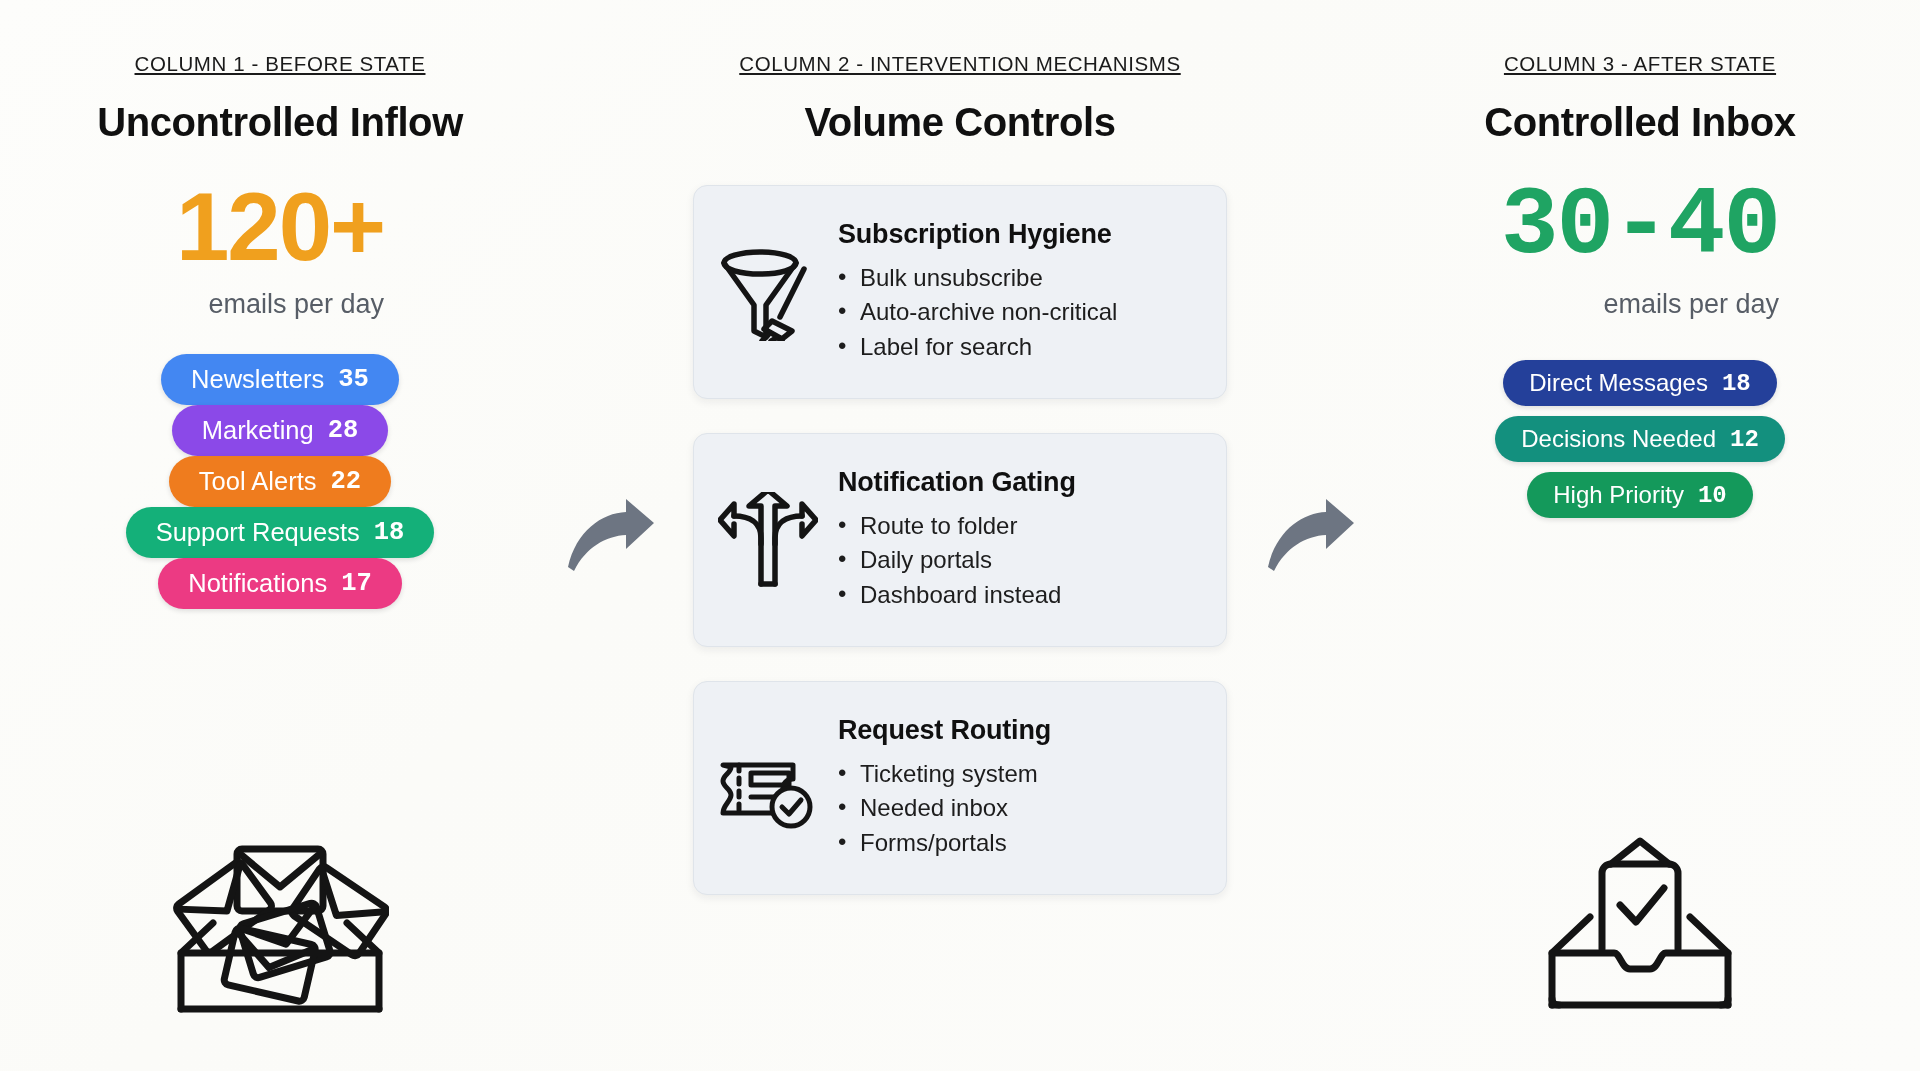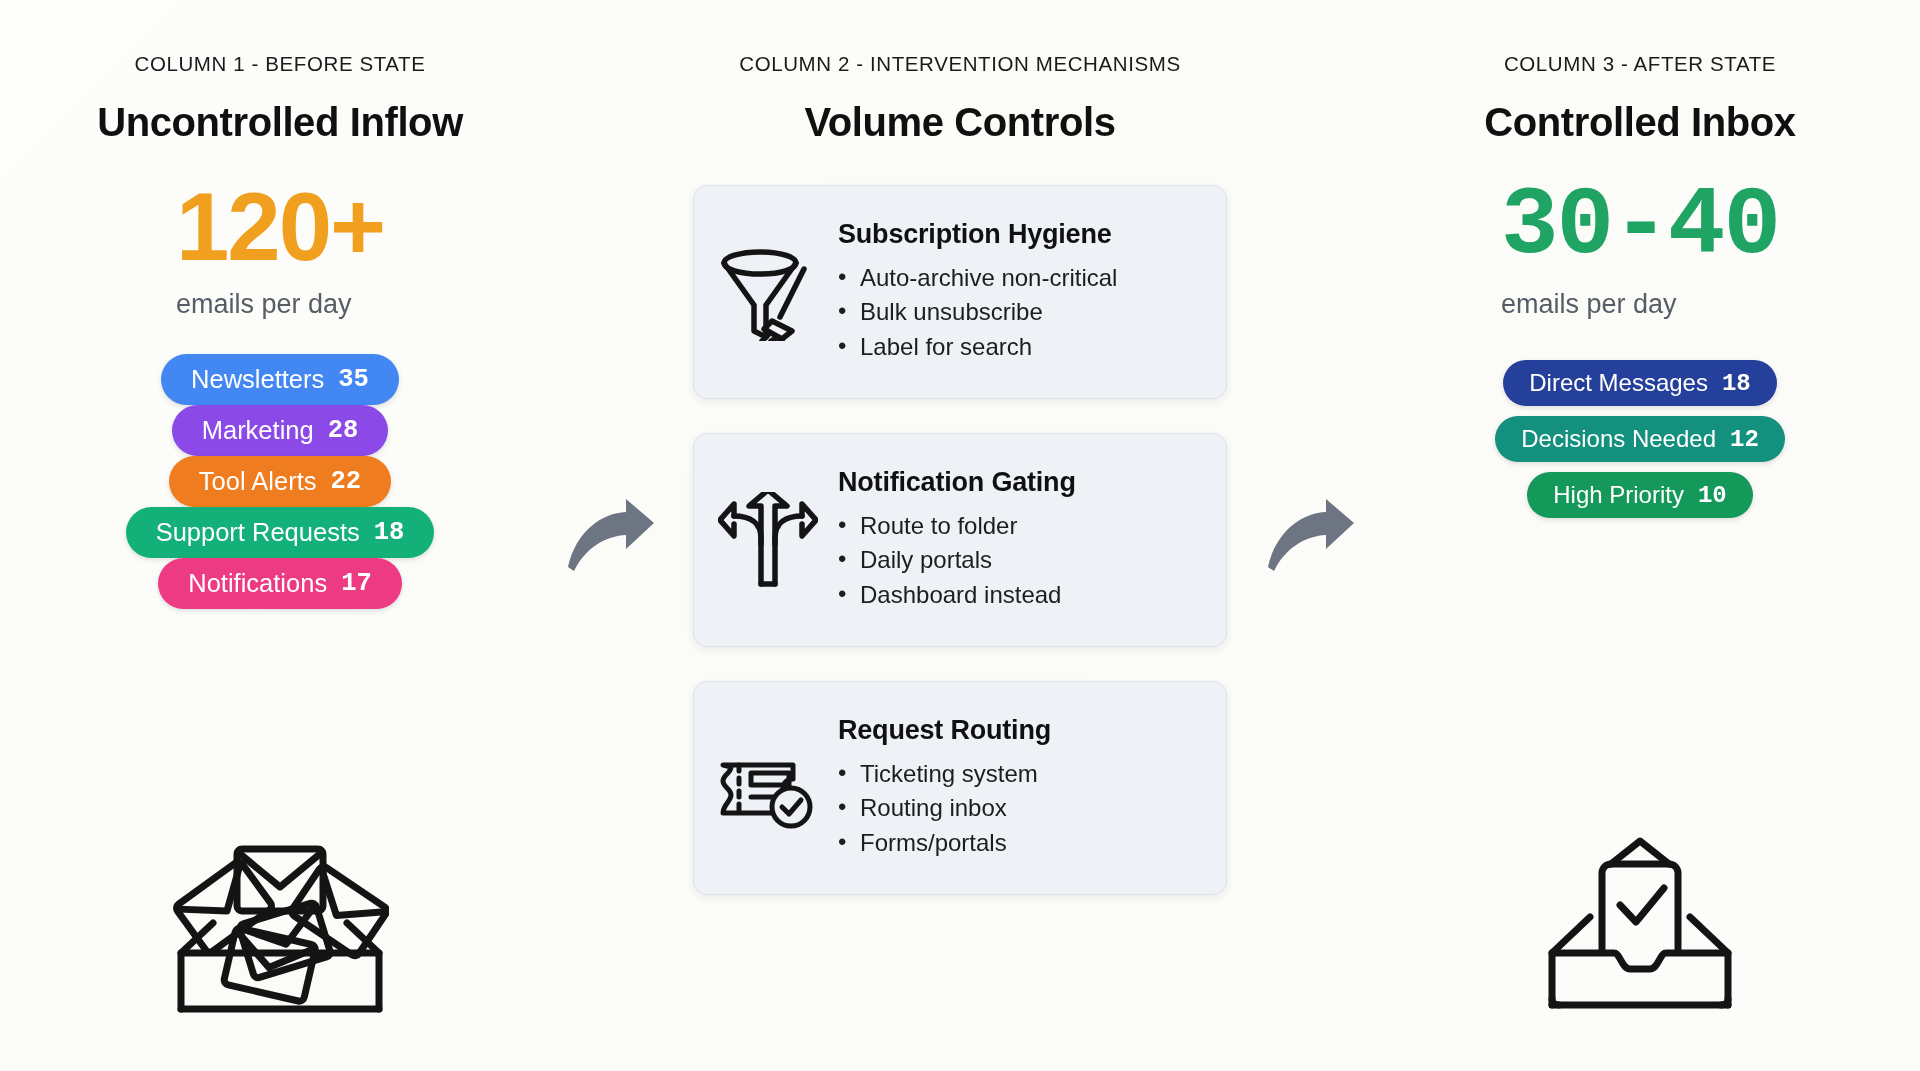--- a/index.html
+++ b/index.html
@@ -37,35 +37,36 @@
     box-sizing: border-box;
   }
   .col-eyebrow {
     font-size: 20.5px;
     letter-spacing: 0.6px;
     font-weight: 400;
     color: #1b1b1b;
     text-align: center;
     margin: 0 0 24px 0;
     white-space: nowrap;
+    text-decoration: underline;
   }
   .col-title {
     font-size: 40px;
     font-weight: 700;
     letter-spacing: -0.4px;
     color: #101010;
     text-align: center;
     margin: 0;
     white-space: nowrap;
   }
 
   
   .metric-wrap {
     margin-top: 34px;
-    text-align: left;
+    text-align: right;
   }
   .metric-number {
     font-size: 96px;
     font-weight: 700;
     letter-spacing: -2px;
     line-height: 1;
     margin: 0;
   }
   .metric-number.before { color: #f0a01e; }
   .metric-number.after  { color: #1fa463; font-family: Liberation Mono, monospace; }
@@ -269,22 +270,22 @@
               <ellipse cx="42" cy="20" rx="36" ry="11"></ellipse>
               <path d="M6 20 L36 62 L36 88 L48 94 L48 62 L78 20"></path>
               <path d="M86 26 L62 74"></path>
               <path d="M54 78 L74 88 L64 96 L46 86 Z"></path>
               <path d="M50 92 L44 98 M58 95 L53 98 M64 97 L62 98"></path>
             </svg>
           </div>
           <div class="card-body">
             <h3 class="card-heading">Subscription Hygiene</h3>
             <ul class="card-list">
+              <li>Bulk unsubscribe</li>
               <li>Auto-archive non-critical</li>
-              <li>Bulk unsubscribe</li>
               <li>Label for search</li>
             </ul>
           </div>
         </article>
 
         <article class="card">
           <div class="card-icon">
             <svg width="100" height="96" viewBox="0 0 100 96" fill="none" stroke="#141414" stroke-width="5.5" stroke-linecap="round" stroke-linejoin="round">
               <path d="M43 92 L43 46 C43 30 31 24 16 24"></path>
               <path d="M57 92 L57 46 C57 30 69 24 84 24"></path>
@@ -313,21 +314,21 @@
               <rect x="34" y="28" width="38" height="12"></rect>
               <path d="M34 52 L58 52"></path>
               <circle cx="74" cy="62" r="19" fill="#eef1f5"></circle>
               <path d="M65 62 L72 69 L84 55"></path>
             </svg>
           </div>
           <div class="card-body">
             <h3 class="card-heading">Request Routing</h3>
             <ul class="card-list">
               <li>Ticketing system</li>
-              <li>Routing inbox</li>
+              <li>Needed inbox</li>
               <li>Forms/portals</li>
             </ul>
           </div>
         </article>
 
       </div>
     </section>
 
     <div class="arrow-cell">
       <svg width="92" height="78" viewBox="0 0 92 78" fill="#6d7582">

